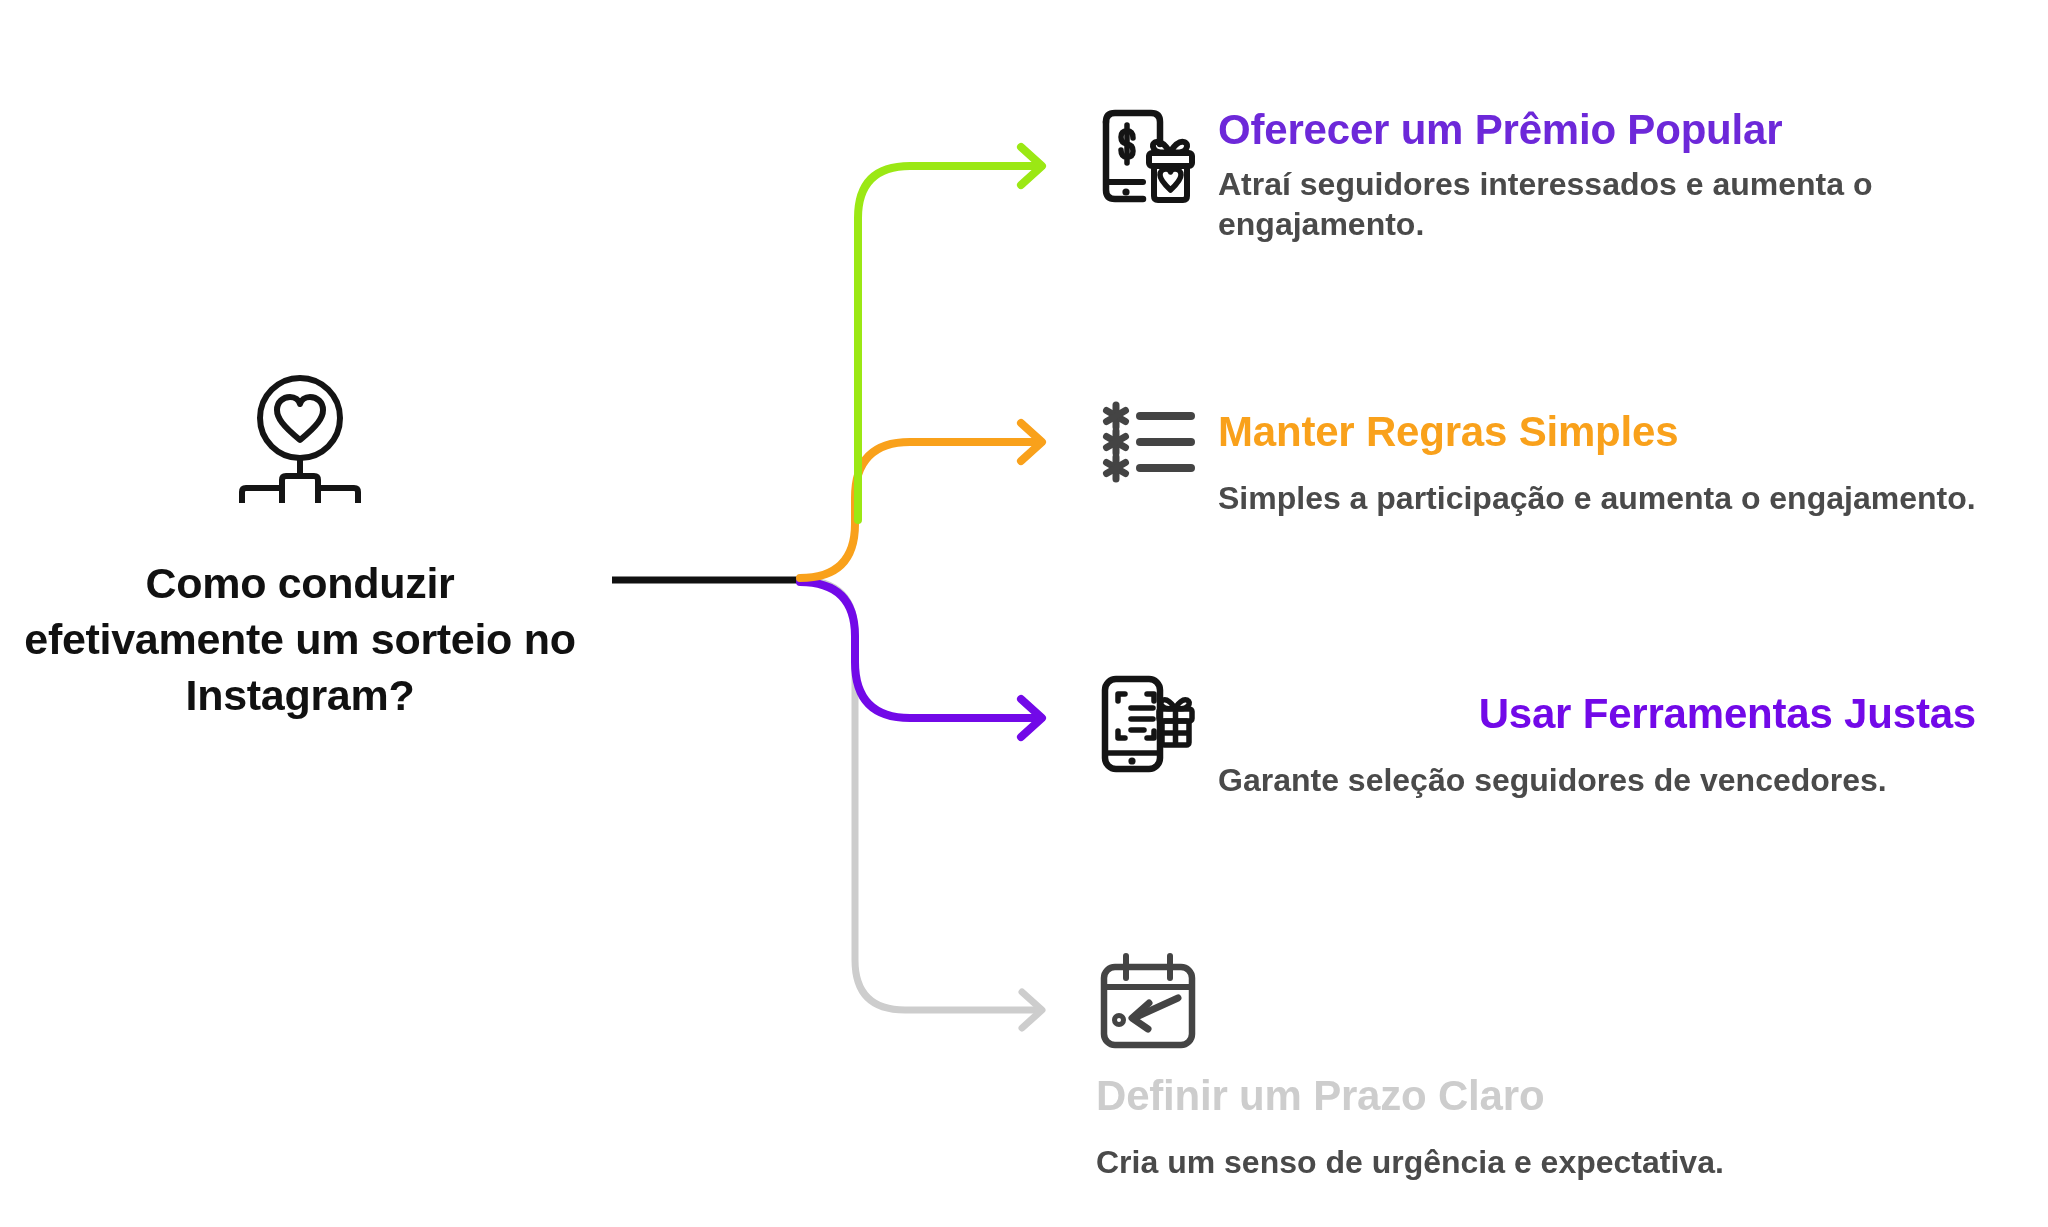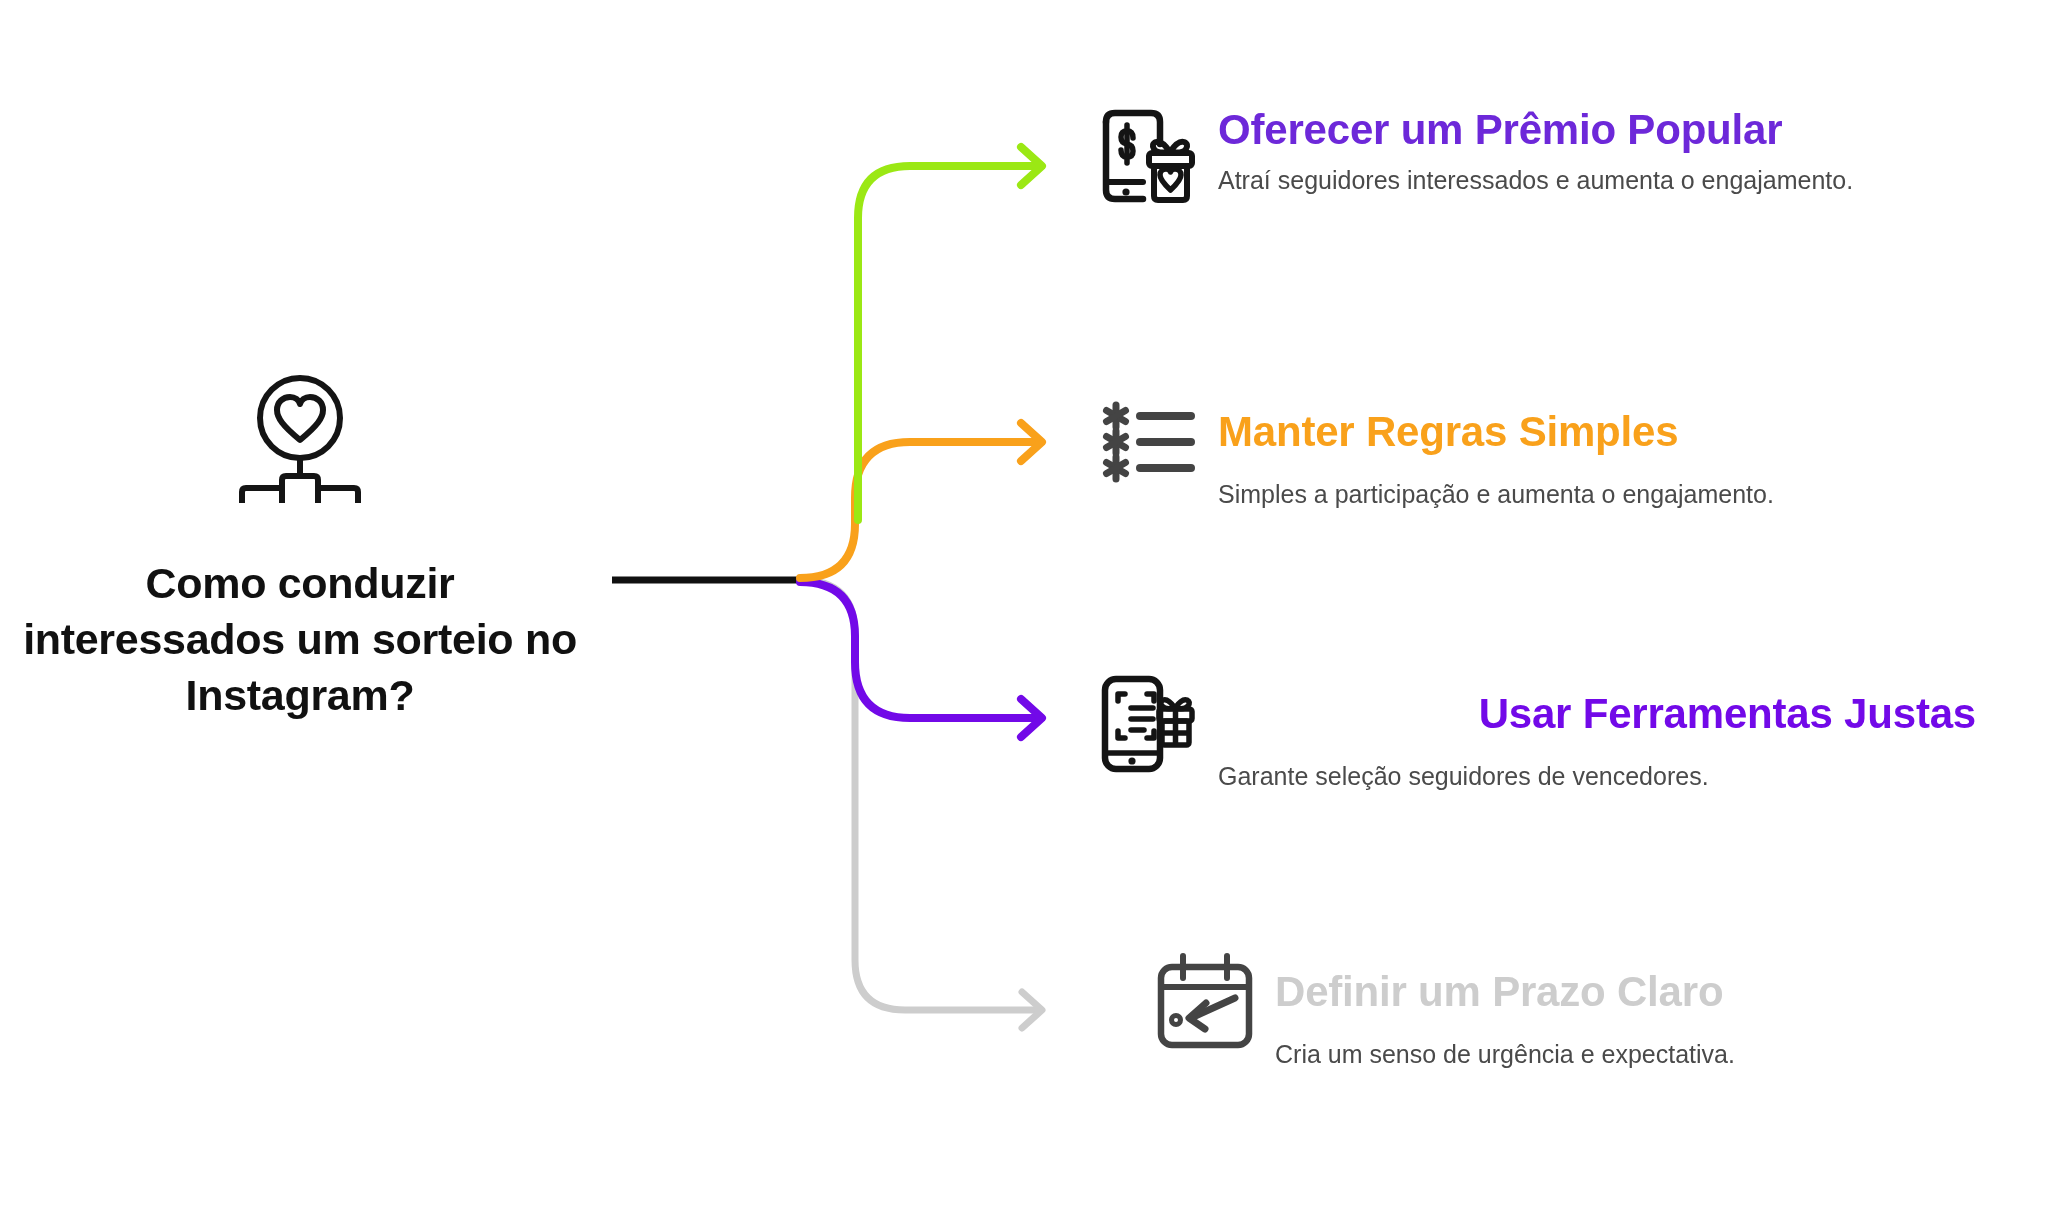--- a/index.html
+++ b/index.html
@@ -75,33 +75,33 @@
   .branch-title {
     font-family: "Liberation Sans", sans-serif;
     font-size: 42px;
     font-weight: bold;
     line-height: 1.13;
     letter-spacing: -0.2px;
     margin: 0;
   }
   .branch-desc {
     font-family: "Liberation Sans", sans-serif;
-    font-size: 25px;
-    font-weight: normal;
+    font-size: 32px;
+    font-weight: bold;
     line-height: 1.24;
     color: #4a4a4a;
     margin: 12px 0 0 0;
     max-width: 770px;
   }
 
   
   #branch-1 { left: 1096px; top: 104px;  width: 880px; }
   #branch-2 { left: 1096px; top: 390px;  width: 880px; }
   #branch-3 { left: 1096px; top: 672px;  width: 880px; }
-  #branch-4 { left: 1153px; top: 950px;  width: 880px; }
+  #branch-4 { left: 1096px; top: 950px;  width: 880px; flex-direction: column; }
 
   #branch-1 .branch-title { color: #6d28d9; }
   #branch-2 .branch-title { color: #f9a11b; }
   #branch-3 .branch-title { color: #7209e8; text-align: right; }
   #branch-4 .branch-title { color: #cdcdcd; }
 
   #branch-2 .branch-text,
   #branch-3 .branch-text,
   #branch-4 .branch-text { padding-top: 18px; }
   #branch-2 .branch-desc,
@@ -118,21 +118,21 @@
       <svg viewBox="0 0 150 160" xmlns="http://www.w3.org/2000/svg">
         <circle cx="75" cy="48" r="40" fill="none" stroke="#141414" stroke-width="6"></circle>
         <path d="M75 70 C 58 56, 52 48, 52 40 C 52 32, 58 27, 65 27 C 70 27, 74 30, 75 34
                  C 76 30, 80 27, 85 27 C 92 27, 98 32, 98 40 C 98 48, 92 56, 75 70 Z" fill="none" stroke="#141414" stroke-width="6" stroke-linejoin="round"></path>
         <path d="M75 88 L75 106" fill="none" stroke="#141414" stroke-width="6"></path>
         <path d="M57 133 L57 110 Q57 106 61 106 L89 106 Q93 106 93 110 L93 133" fill="none" stroke="#141414" stroke-width="6" stroke-linejoin="round"></path>
         <path d="M57 118 L21 118 Q17 118 17 122 L17 133" fill="none" stroke="#141414" stroke-width="6" stroke-linejoin="round" stroke-linecap="butt"></path>
         <path d="M93 118 L129 118 Q133 118 133 122 L133 133" fill="none" stroke="#141414" stroke-width="6" stroke-linejoin="round" stroke-linecap="butt"></path>
       </svg>
     </span>
-    <div id="center-title">Como conduzir interessados um sorteio no Instagram?</div>
+    <div id="center-title">Como conduzir efetivamente um sorteio no Instagram?</div>
   </div>
 
   <svg id="connectors" viewBox="0 0 2048 1227" xmlns="http://www.w3.org/2000/svg">
 
     <path d="M612 580 L800 580" fill="none" stroke="#111111" stroke-width="7" stroke-linecap="butt"></path>
 
     <path d="M800 580 Q855 580 855 634 L855 960 Q855 1010 905 1010 L1040 1010" fill="none" stroke="#cdcdcd" stroke-width="7" stroke-linecap="round" stroke-linejoin="round"></path>
     <path d="M1022 992 L1042 1010 L1022 1028" fill="none" stroke="#cdcdcd" stroke-width="7" stroke-linecap="round" stroke-linejoin="round"></path>
 
     <path d="M800 582 Q855 582 855 636 L855 662 Q855 718 910 718 L1040 718" fill="none" stroke="#7209e8" stroke-width="8" stroke-linecap="round" stroke-linejoin="round"></path>

